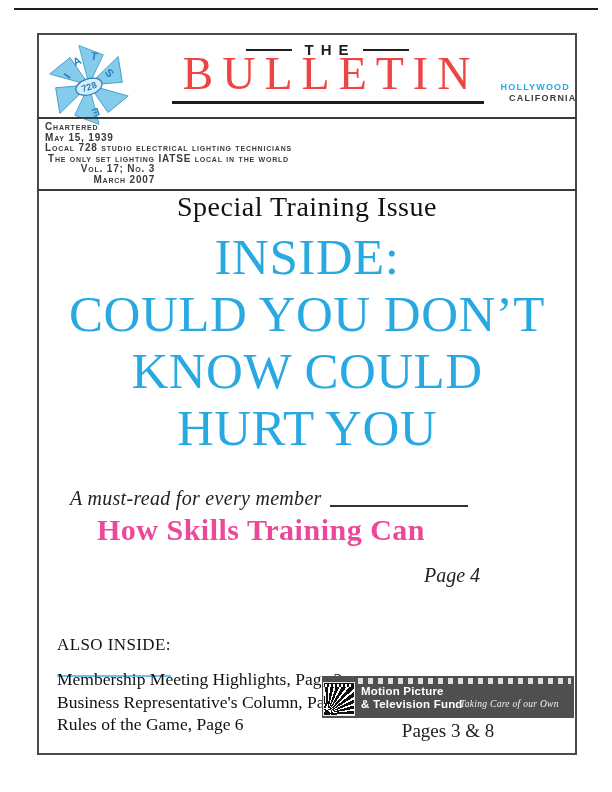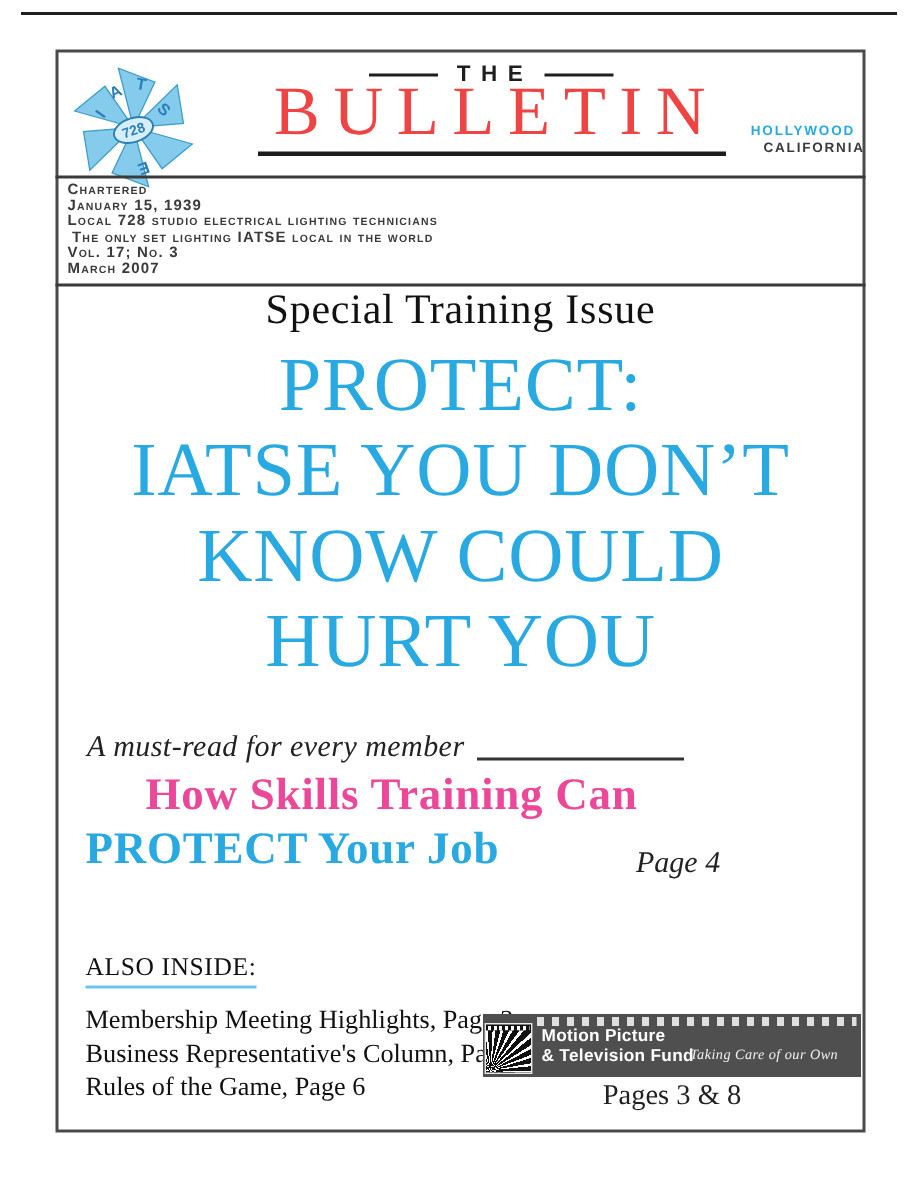--- a/index.html
+++ b/index.html
@@ -27,35 +27,35 @@
   .loc2{color:#3a3a3a;margin-left:11px;}
 
   
   .info-row{left:37px;top:117px;width:540px;box-sizing:border-box;border-top:2px solid #3a3a3a;
             border-bottom:2px solid #3a3a3a;padding:3px 8px 4px 8px;display:flex;
             justify-content:space-between;align-items:flex-start;
             font-family:"Liberation Sans",sans-serif;font-variant:small-caps;
             font-size:10px;font-weight:600;letter-spacing:0.8px;line-height:10.5px;color:#3a3a3a;flex-direction:column;}
   .info-left{text-align:left;width:110px;}
   .info-center{text-align:center;flex:1;}
-  .info-right{width:110px;}
+  .info-right{text-align:right;width:110px;}
 
   
   .kicker{left:37px;top:191px;width:540px;text-align:center;font-size:28px;color:#111;letter-spacing:0.5px;}
   .headline{left:37px;top:229px;width:540px;text-align:center;font-size:51px;line-height:57px;
             letter-spacing:0.5px;font-weight:400;}
-  .teaser-label-row{left:58px;top:487px;display:flex;align-items:flex-end;}
+  .teaser-label-row{left:70px;top:487px;display:flex;align-items:flex-end;}
   .teaser-label{font-style:italic;font-size:20px;color:#222;letter-spacing:0.3px;}
   .teaser-rule{width:138px;height:2px;background:#333;margin-left:8px;margin-bottom:3px;}
   .teaser-title1{left:57px;top:513px;font-size:30px;font-weight:700;letter-spacing:0.5px;}
   .teaser-title2{left:57px;top:549px;font-size:30px;font-weight:700;letter-spacing:0.5px;}
   .teaser-page{left:424px;top:564px;font-style:italic;font-size:20px;color:#222;}
 
   .also-heading{left:57px;top:635px;display:inline-block;font-size:17px;color:#111;
-                letter-spacing:0.4px;border-bottom:2px solid #6CC6E9;padding-bottom:2px;}
+                letter-spacing:0.4px;border-bottom:2px solid #6CC6E9;padding-bottom:20px;}
   .inside-list{left:57px;top:668px;font-size:17.5px;line-height:22.5px;color:#111;}
 
   
   .mptf-banner{left:322px;top:676px;width:252px;height:42px;background:#4F4F4F;}
   .film-strip{position:absolute;left:36px;right:3px;top:2px;height:6px;
               background:repeating-linear-gradient(90deg,#DFDFDF 0 5px,#4F4F4F 5px 10px);}
   .mptf-logo{position:absolute;left:1px;top:6px;width:32px;height:34px;background:#101010;
              border:1px solid #e8e8e8;box-sizing:border-box;overflow:hidden;}
   .mptf-logo .mini-strip{position:absolute;left:1px;right:1px;top:1px;height:3px;
              background:repeating-linear-gradient(90deg,#ffffff 0 2px,#101010 2px 4px);}
@@ -108,47 +108,46 @@
   <div class="abs bulletin-underline"></div>
 
   <div class="abs location">
     <div class="loc1">HOLLYWOOD</div>
     <div class="loc2">CALIFORNIA</div>
   </div>
 
   <div class="abs info-row">
     <div class="info-left">
       <div>Chartered</div>
-      <div>January 15, 1939</div>
+      <div>May 15, 1939</div>
     </div>
     <div class="info-center">
       <div>Local 728 studio electrical lighting technicians</div>
       <div>The only set lighting IATSE local in the world</div>
     </div>
     <div class="info-right">
       <div>Vol. 17; No. 3</div>
       <div>March 2007</div>
     </div>
   </div>
 
   <div class="abs kicker">Special Training Issue</div>
 
   <div class="abs headline" style="color:#29A9E1;">
-    <div>PROTECT:</div>
-    <div>IATSE YOU DON’T</div>
+    <div>INSIDE:</div>
+    <div>COULD YOU DON’T</div>
     <div>KNOW COULD</div>
     <div>HURT YOU</div>
   </div>
 
   <div class="abs teaser-label-row">
     <span class="teaser-label">A must-read for every member</span>
     <span class="teaser-rule"></span>
   </div>
   <div class="abs teaser-title1" style="color:#ec4899;margin-left:40px;">How Skills Training Can</div>
-  <div class="abs teaser-title2" style="color:#29A9E1;">PROTECT Your Job</div>
   <div class="abs teaser-page">Page 4</div>
 
   <div class="abs also-heading">ALSO INSIDE:</div>
   <div class="abs inside-list">
     <div>Membership Meeting Highlights, Page 2</div>
     <div>Business Representative's Column, Page 3</div>
     <div>Rules of the Game, Page 6</div>
   </div>
 
   <div class="abs mptf-banner">

